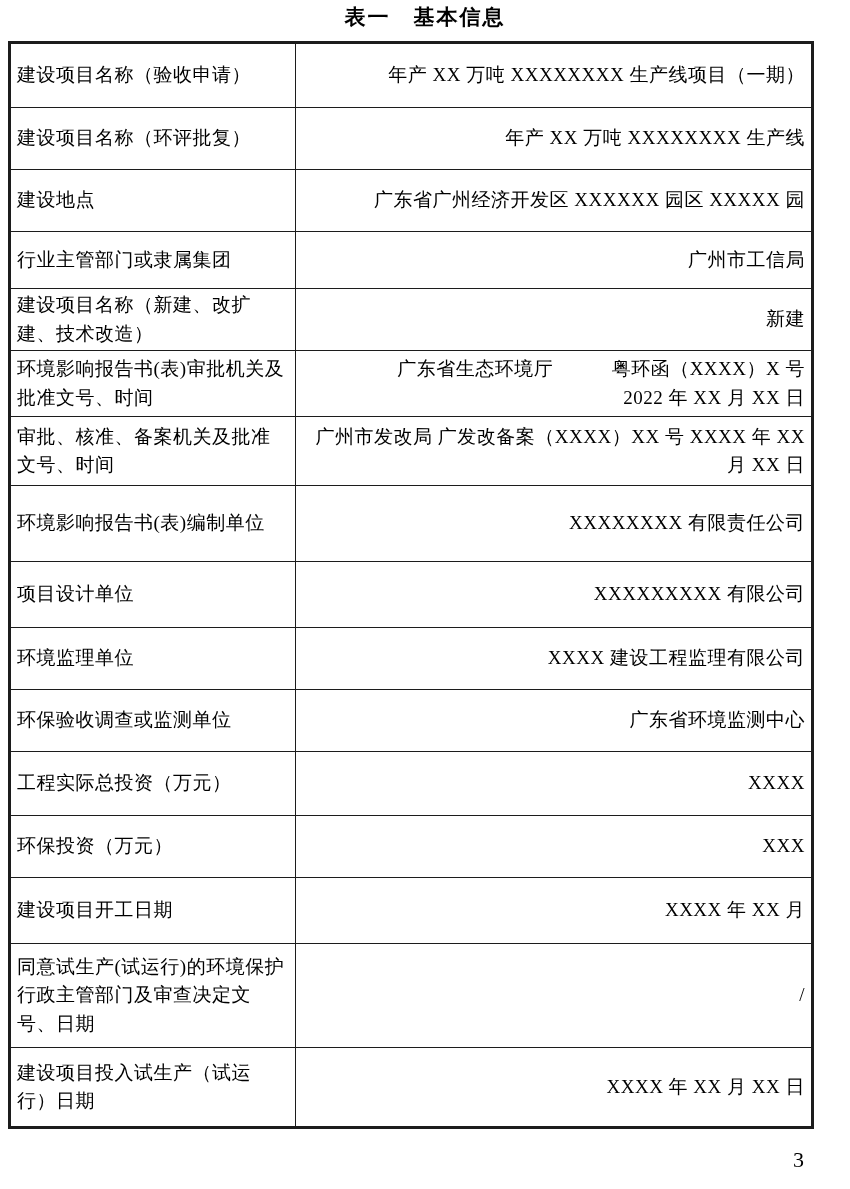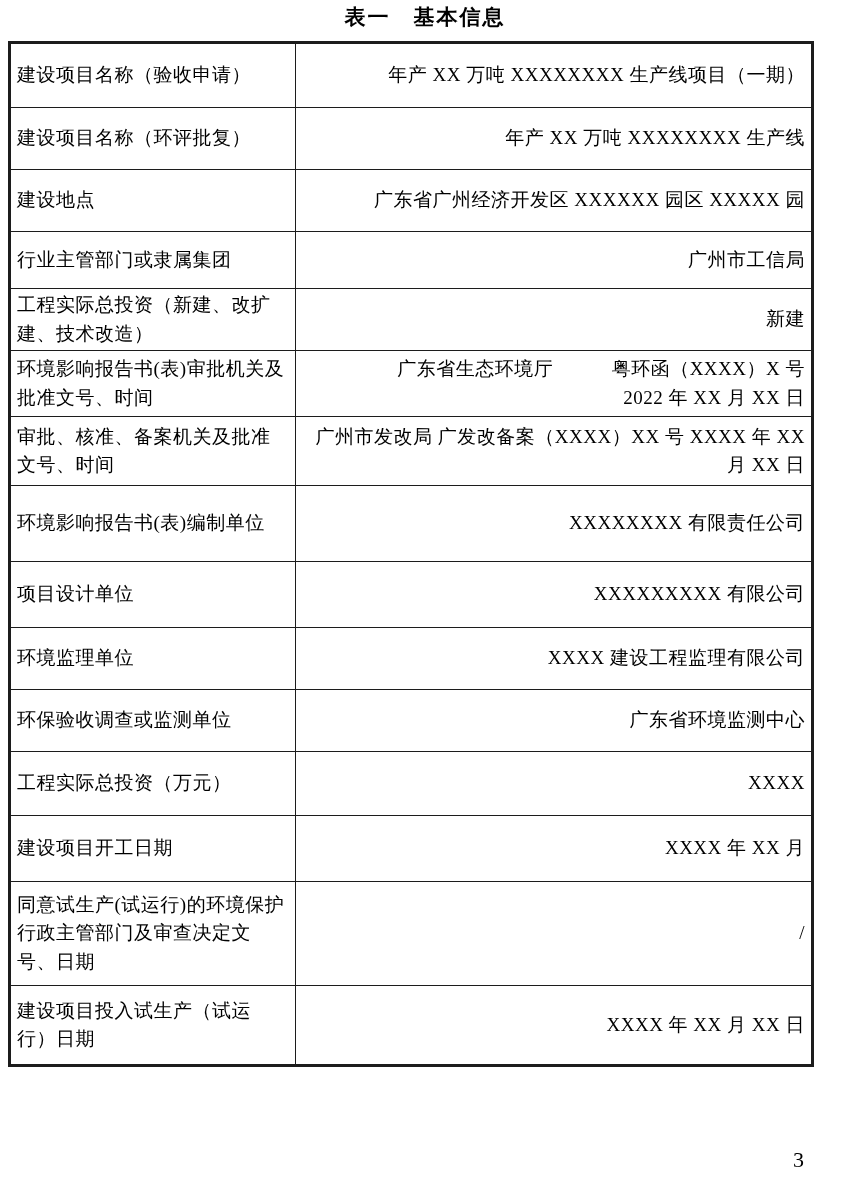--- a/index.html
+++ b/index.html
@@ -81,21 +81,21 @@
       </tr>
       <tr style="height:62px">
         <td class="label-cell">建设地点</td>
         <td class="value-cell">广东省广州经济开发区 XXXXXX 园区 XXXXX 园</td>
       </tr>
       <tr style="height:57px">
         <td class="label-cell">行业主管部门或隶属集团</td>
         <td class="value-cell">广州市工信局</td>
       </tr>
       <tr style="height:62px">
-        <td class="label-cell">工程实际总投资（新建、改扩建、技术改造）</td>
+        <td class="label-cell">建设项目名称（新建、改扩建、技术改造）</td>
         <td class="value-cell">新建</td>
       </tr>
       <tr style="height:66px">
         <td class="label-cell">环境影响报告书(表)审批机关及批准文号、时间</td>
         <td class="value-cell">广东省生态环境厅　　　粤环函（XXXX）X 号
 2022 年 XX 月 XX 日</td>
       </tr>
       <tr style="height:69px">
         <td class="label-cell">审批、核准、备案机关及批准文号、时间</td>
         <td class="value-cell">广州市发改局 广发改备案（XXXX）XX 号 XXXX 年 XX 月 XX 日</td>
@@ -113,20 +113,24 @@
         <td class="value-cell">XXXX 建设工程监理有限公司</td>
       </tr>
       <tr style="height:62px">
         <td class="label-cell">环保验收调查或监测单位</td>
         <td class="value-cell">广东省环境监测中心</td>
       </tr>
       <tr style="height:64px">
         <td class="label-cell">工程实际总投资（万元）</td>
         <td class="value-cell">XXXX</td>
       </tr>
+      <tr style="height:62px">
+        <td class="label-cell">环保投资（万元）</td>
+        <td class="value-cell">XXX</td>
+      </tr>
       <tr style="height:66px">
         <td class="label-cell">建设项目开工日期</td>
         <td class="value-cell">XXXX 年 XX 月</td>
       </tr>
       <tr style="height:104px">
         <td class="label-cell">同意试生产(试运行)的环境保护行政主管部门及审查决定文号、日期</td>
         <td class="value-cell">/</td>
       </tr>
       <tr style="height:80px">
         <td class="label-cell">建设项目投入试生产（试运行）日期</td>

